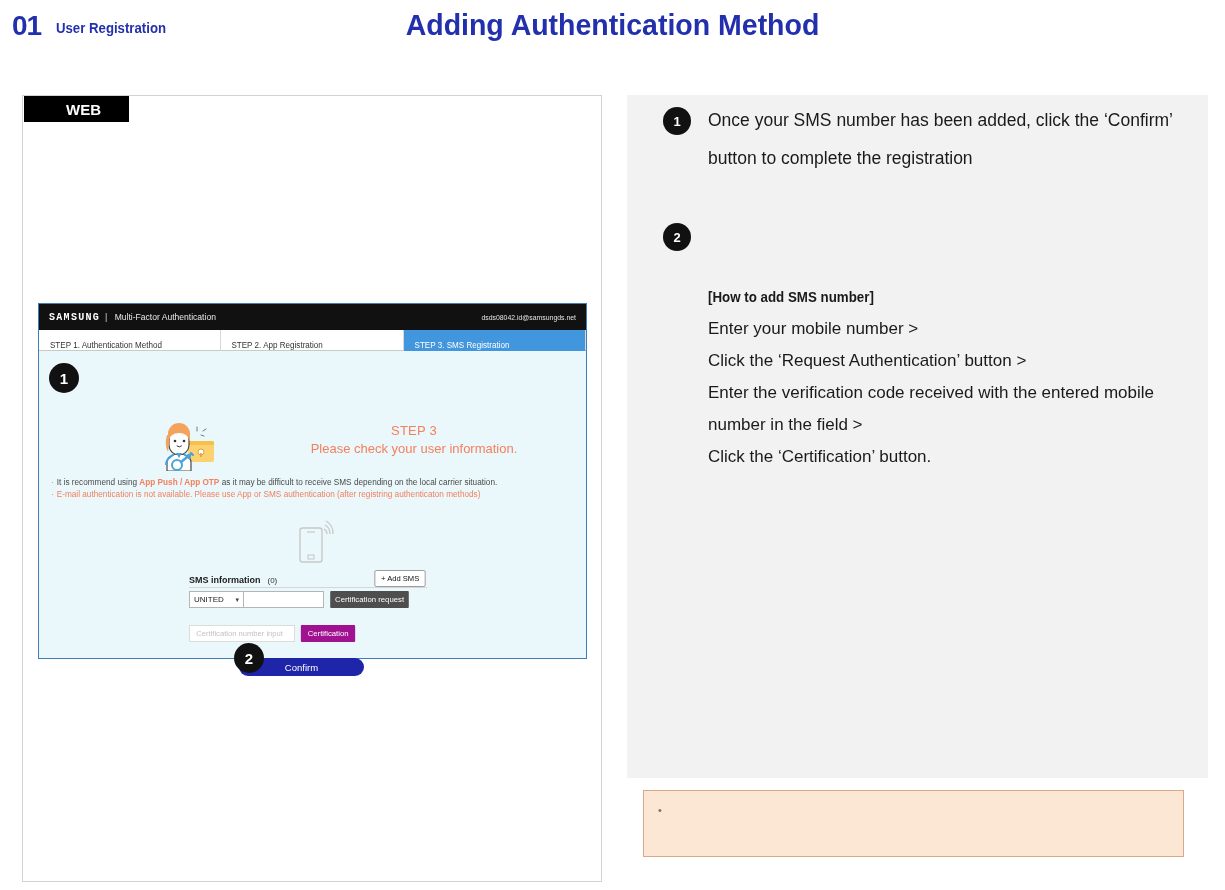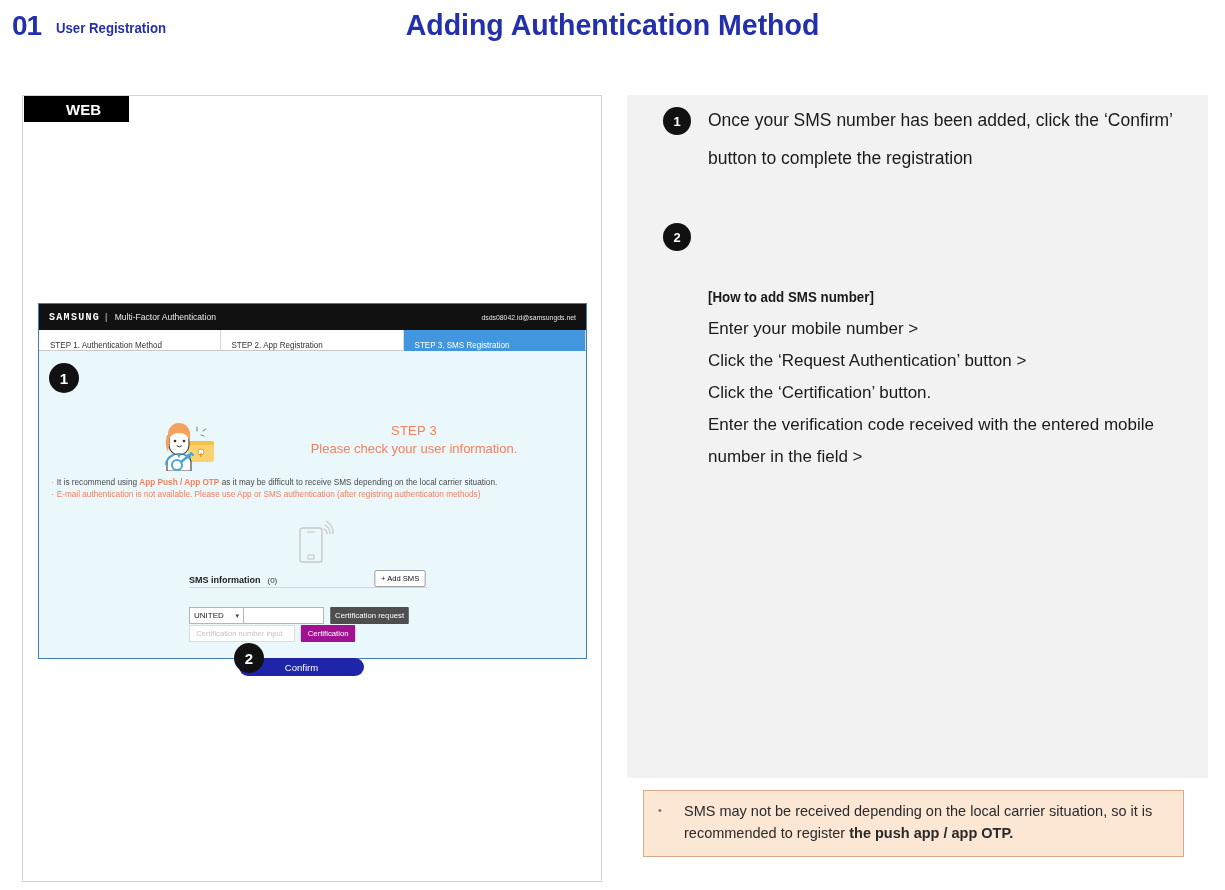--- a/index.html
+++ b/index.html
@@ -128,21 +128,21 @@
   .sms-count { font-size: 8px; color: #333333; margin-left: 7px; }
   .add-sms-btn {
     border: 1px solid #9a9a9a; background: #ffffff;
     font-size: 8px; color: #111111;
     padding: 3px 6px; border-radius: 2px;
     transform: scaleX(0.95);
   }
 
   .form-row1 {
     position: absolute; left: 150px; top: 240px;
-    display: flex; align-items: center; margin-top: 16px;
+    display: flex; align-items: center;
   }
   .country-sel {
     width: 55px; height: 17px;
     border: 1px solid #b5b5b5; background: #ffffff;
     font-size: 8px; color: #1b1b1b;
     display: flex; align-items: center; justify-content: space-between;
     padding: 0 4px;
   }
   .caret { font-size: 7px; color: #444; }
   .num-input {
@@ -346,23 +346,22 @@
     <div class="rbadge rbadge-2">2</div>
 
     <div class="rtext">
       <div>Once your SMS number has been added, click the ‘Confirm’ button to complete the registration</div>
     </div>
 
     <div class="rtext2">
       <div class="bold-head">[How to add SMS number]</div>
       <div>Enter your mobile number &gt;</div>
       <div>Click the ‘Request Authentication’ button &gt;</div>
+      <div>Enter the verification code received with the entered mobile number in the field &gt;</div>
       <div>Click the ‘Certification’ button.</div>
-      <div>Enter the verification code received with the entered mobile number in the field &gt;</div>
     </div>
   </div>
 
   <div class="note-box">
     <span class="bdot">•</span>
-    <div class="btxt"><span>SMS may not be received depending on the local carrier situation, so it is recommended to register </span><b>the push app / app OTP.</b></div>
   </div>
 
 </div>
 
 </body></html>

